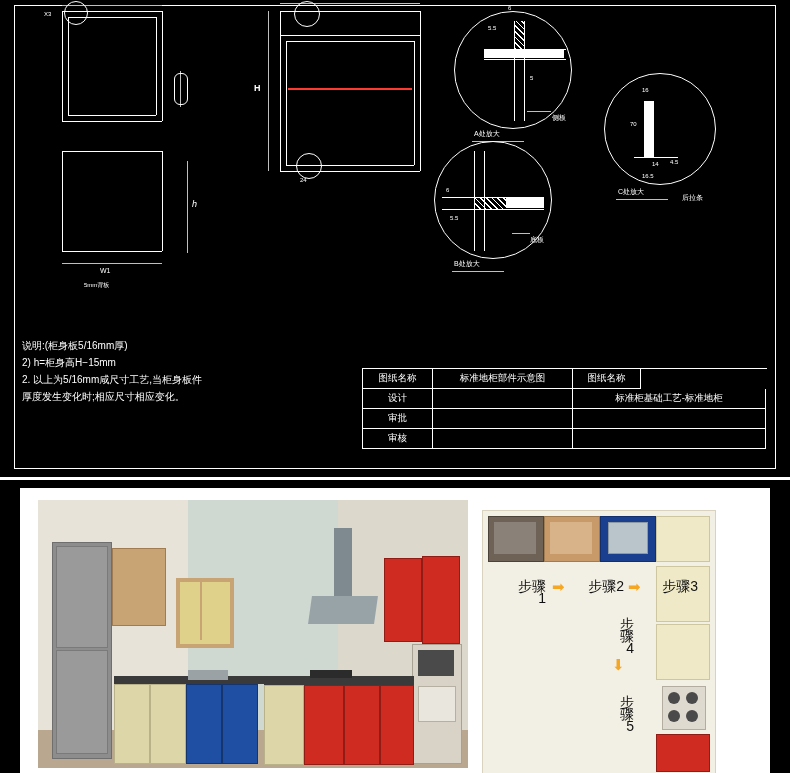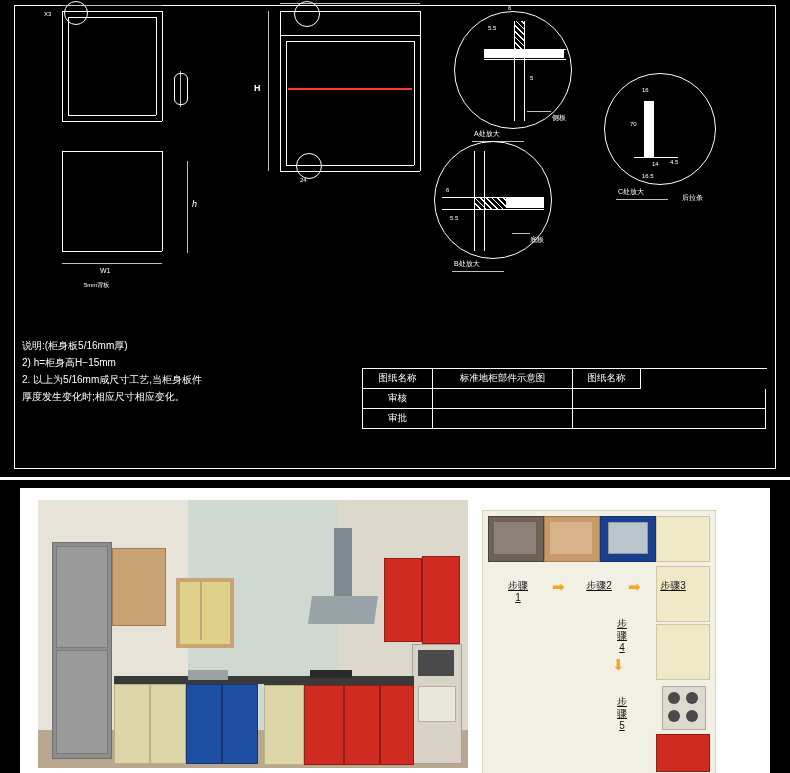--- a/index.html
+++ b/index.html
@@ -37,21 +37,21 @@
   .render{position:absolute;left:18px;top:12px;width:430px;height:268px;overflow:hidden;background:#e9e5dc;}
 
   
   .r{position:absolute;}
   .legend{position:absolute;left:462px;top:130px;width:110px;}
   .leg-row{display:flex;align-items:center;margin-bottom:22px;}
   .leg-sw{width:15px;height:15px;margin-right:9px;}
   .leg-tx{font-size:11px;color:#111;font-family:"Liberation Sans",sans-serif;}
 
   .plan{position:absolute;left:462px;top:22px;width:268px;height:262px;}
-  .plan-tx{position:absolute;font-size:10px;color:#111;text-align:center;line-height:12px;text-decoration:underline;}
+  .plan-tx{position:absolute;font-size:14px;color:#111;text-align:right;line-height:12px;}
   .arrow-r{position:absolute;color:#f5a623;font-size:15px;}
   .arrow-d{position:absolute;color:#f5a623;font-size:15px;}
 </style>
 </head>
 <body>
 
 <div class="page">
 
   <div class="cad">
     <div class="cad-border"></div>
@@ -151,26 +151,31 @@
         <div>      厚度发生变化时;相应尺寸相应变化。</div>
       </div>
 
       <div class="tb">
         <div class="tb-row">
           <div class="tb-cell" style="width:70px;">图纸名称</div>
           <div class="tb-cell" style="width:140px;">标准地柜部件示意图</div>
           <div class="tb-cell" style="width:68px;">图纸名称</div>
         </div>
         <div class="tb-row">
-          <div class="tb-cell" style="width:70px;">审核</div>
+          <div class="tb-cell" style="width:70px;">设计</div>
+          <div class="tb-cell" style="width:140px;"></div>
+          <div class="tb-cell" style="width:193px;">标准柜基础工艺-标准地柜</div>
+        </div>
+        <div class="tb-row">
+          <div class="tb-cell" style="width:70px;">审批</div>
           <div class="tb-cell" style="width:140px;"></div>
           <div class="tb-cell" style="width:193px;"></div>
         </div>
         <div class="tb-row">
-          <div class="tb-cell" style="width:70px;">审批</div>
+          <div class="tb-cell" style="width:70px;">审核</div>
           <div class="tb-cell" style="width:140px;"></div>
           <div class="tb-cell" style="width:193px;"></div>
         </div>
       </div>
 
     </div>
   </div>
 
   <div class="bottom">
     <div class="bpanel">

